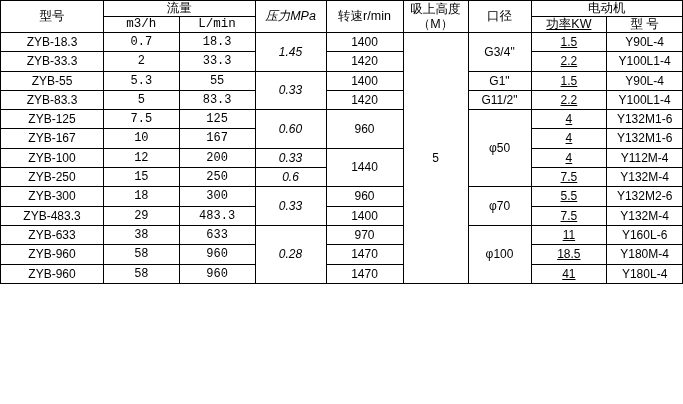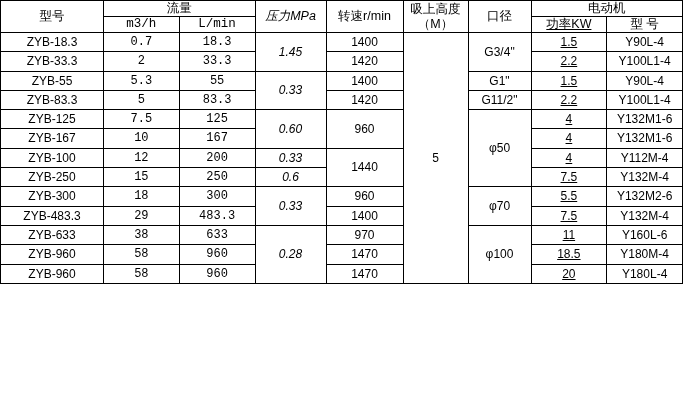--- a/index.html
+++ b/index.html
@@ -190,17 +190,17 @@
         <td class="flow-col">960</td>
         <td class="speed-col">1470</td>
         <td class="power-col">18.5</td>
         <td class="motor-model-col">Y180M-4</td>
       </tr>
       <tr>
         <td class="model-col">ZYB-960</td>
         <td class="flow-col">58</td>
         <td class="flow-col">960</td>
         <td class="speed-col">1470</td>
-        <td class="power-col">20</td>
+        <td class="power-col">41</td>
         <td class="motor-model-col">Y180L-4</td>
       </tr>
     </tbody>
 </table>
 
 </body></html>

